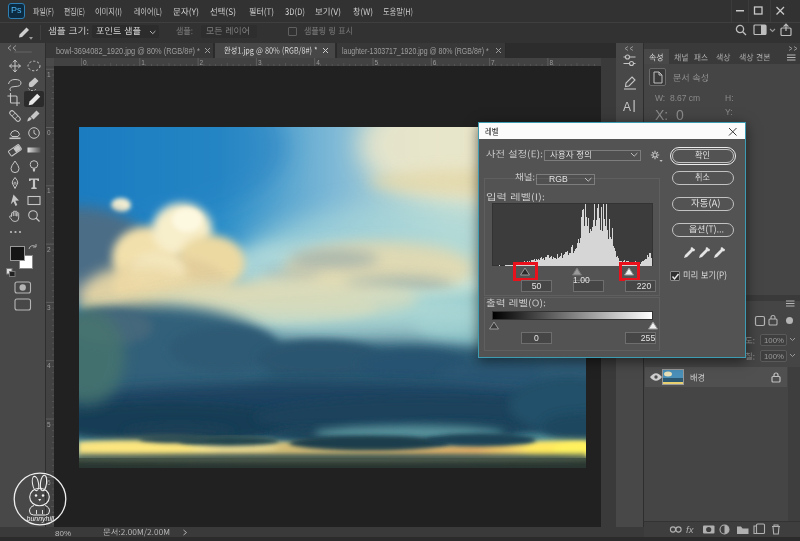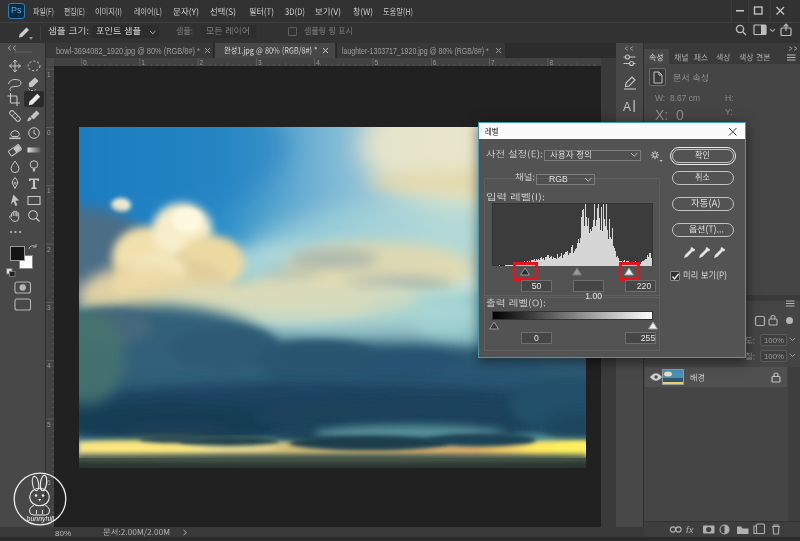--- a/index.html
+++ b/index.html
@@ -711,21 +711,21 @@
       <path d="M5 1 L9.5 8 L0.5 8 Z" fill="#9a9a9a" stroke="#777" stroke-width="1"></path>
     </svg>
     <svg style="position:absolute;left:624px;top:267px" width="10" height="9">
       <path d="M5 1 L9.5 8 L0.5 8 Z" fill="#f0f0f0" stroke="#999" stroke-width="1"></path>
     </svg>
     <div style="position:absolute;left:513px;top:262px;width:25px;height:19px;border:3px solid #e8111c"></div>
     <div style="position:absolute;left:619px;top:262px;width:21px;height:19px;border:3px solid #e8111c"></div>
     <div style="position:absolute;left:521px;top:280px;width:31px;height:12px;background:#464646;border:1px solid #6e6e6e"></div>
     <div class="t" style="left:521px;top:281px;width:31px;text-align:center;font-size:8.6px;color:#e4e4e4">50</div>
     <div style="position:absolute;left:573px;top:280px;width:31px;height:12px;background:#464646;border:1px solid #6e6e6e"></div>
-    <div class="t" style="left:573px;top:291px;width:29px;text-align:right;font-size:8.6px;color:#e4e4e4">1.00</div>
+    <div class="t" style="left:573px;top:275px;width:29px;text-align:left;font-size:8.6px;color:#e4e4e4">1.00</div>
     <div style="position:absolute;left:625px;top:280px;width:31px;height:12px;background:#464646;border:1px solid #6e6e6e"></div>
     <div class="t" style="left:625px;top:281px;width:38px;text-align:center;font-size:8.6px;color:#e4e4e4">220</div>
     <svg style="position:absolute;left:486px;top:295.7px;overflow:visible" width="62" height="13">
       <path transform="translate(0,10.3) scale(1.1490,1)" d="M1.4 0V0.6H7.3V0H2.1V-0.7H7V-2.6H4.6V-3.3H8V-3.9H0.5V-3.3H3.8V-2.6H1.4V-2H6.3V-1.3H1.4ZM1.2 -6.9V-6.3H3.8C3.6 -5.5 2.4 -5 0.9 -4.9L1.1 -4.3C2.5 -4.4 3.7 -4.8 4.2 -5.6C4.7 -4.8 6 -4.4 7.3 -4.3L7.6 -4.9C6 -5 4.8 -5.5 4.6 -6.3H7.2V-6.9H4.6V-7.7H3.8V-6.9Z M10.2 -2V-1.4H15V0.7H15.8V-2ZM9.3 -7.1V-6.5H12.1V-5.3H9.3V-2.9H9.9C11.5 -2.9 12.4 -2.9 13.4 -3.1L13.3 -3.7C12.4 -3.5 11.6 -3.5 10 -3.5V-4.7H12.8V-7.1ZM13.4 -4.6V-4H15V-2.5H15.8V-7.6H15V-6.4H13.4V-5.8H15V-4.6Z M26.5 -7.6V0.7H27.2V-7.6ZM20.4 -6.7V-6.1H22.6V-4.4H20.4V-1.3H21C22 -1.3 23 -1.4 24.1 -1.6L24.1 -2.2C23 -2 22.1 -2 21.2 -2V-3.8H23.4V-6.7ZM24.8 -7.4V-4.6H23.8V-4H24.8V0.3H25.5V-7.4Z M34.9 -7.6V-3.2H35.6V-7.6ZM29.7 -5.4H31.5V-4.2H29.7ZM29 -7.1V-3.6H32.2V-5.1H33.3V-3.3H34V-7.4H33.3V-5.7H32.2V-7.1H31.5V-6H29.7V-7.1ZM30.1 0V0.6H35.9V0H30.9V-0.9H35.6V-2.8H30.1V-2.2H34.9V-1.4H30.1Z M38.8 1.8 39.3 1.6C38.5 0.3 38.2 -1.3 38.2 -2.9C38.2 -4.4 38.5 -6 39.3 -7.3L38.8 -7.5C38 -6.1 37.5 -4.7 37.5 -2.9C37.5 -1 38 0.4 38.8 1.8Z M43.1 0.1C44.8 0.1 46 -1.2 46 -3.4C46 -5.6 44.8 -6.9 43.1 -6.9C41.4 -6.9 40.3 -5.6 40.3 -3.4C40.3 -1.2 41.4 0.1 43.1 0.1ZM43.1 -0.6C41.9 -0.6 41.1 -1.7 41.1 -3.4C41.1 -5.1 41.9 -6.1 43.1 -6.1C44.4 -6.1 45.1 -5.1 45.1 -3.4C45.1 -1.7 44.4 -0.6 43.1 -0.6Z M47.5 1.8C48.3 0.4 48.8 -1 48.8 -2.9C48.8 -4.7 48.3 -6.1 47.5 -7.5L46.9 -7.3C47.7 -6 48.1 -4.4 48.1 -2.9C48.1 -1.3 47.7 0.3 46.9 1.6Z M50.9 -3.6C51.3 -3.6 51.5 -3.8 51.5 -4.2C51.5 -4.6 51.3 -4.9 50.9 -4.9C50.6 -4.9 50.3 -4.6 50.3 -4.2C50.3 -3.8 50.6 -3.6 50.9 -3.6ZM50.9 0.1C51.3 0.1 51.5 -0.1 51.5 -0.5C51.5 -0.9 51.3 -1.2 50.9 -1.2C50.6 -1.2 50.3 -0.9 50.3 -0.5C50.3 -0.1 50.6 0.1 50.9 0.1Z" fill="#cdcdcd"></path>
     </svg>
     <div style="position:absolute;left:492px;top:311px;width:161px;height:9px;background:linear-gradient(to right,#000,#fff);border:1px solid #333"></div>
     <svg style="position:absolute;left:488.5px;top:320.5px" width="10" height="9">
       <path d="M5 1 L9.5 8 L0.5 8 Z" fill="#3a3a3a" stroke="#9a9a9a" stroke-width="1"></path>
     </svg>
     <svg style="position:absolute;left:648px;top:320.5px" width="10" height="9">

